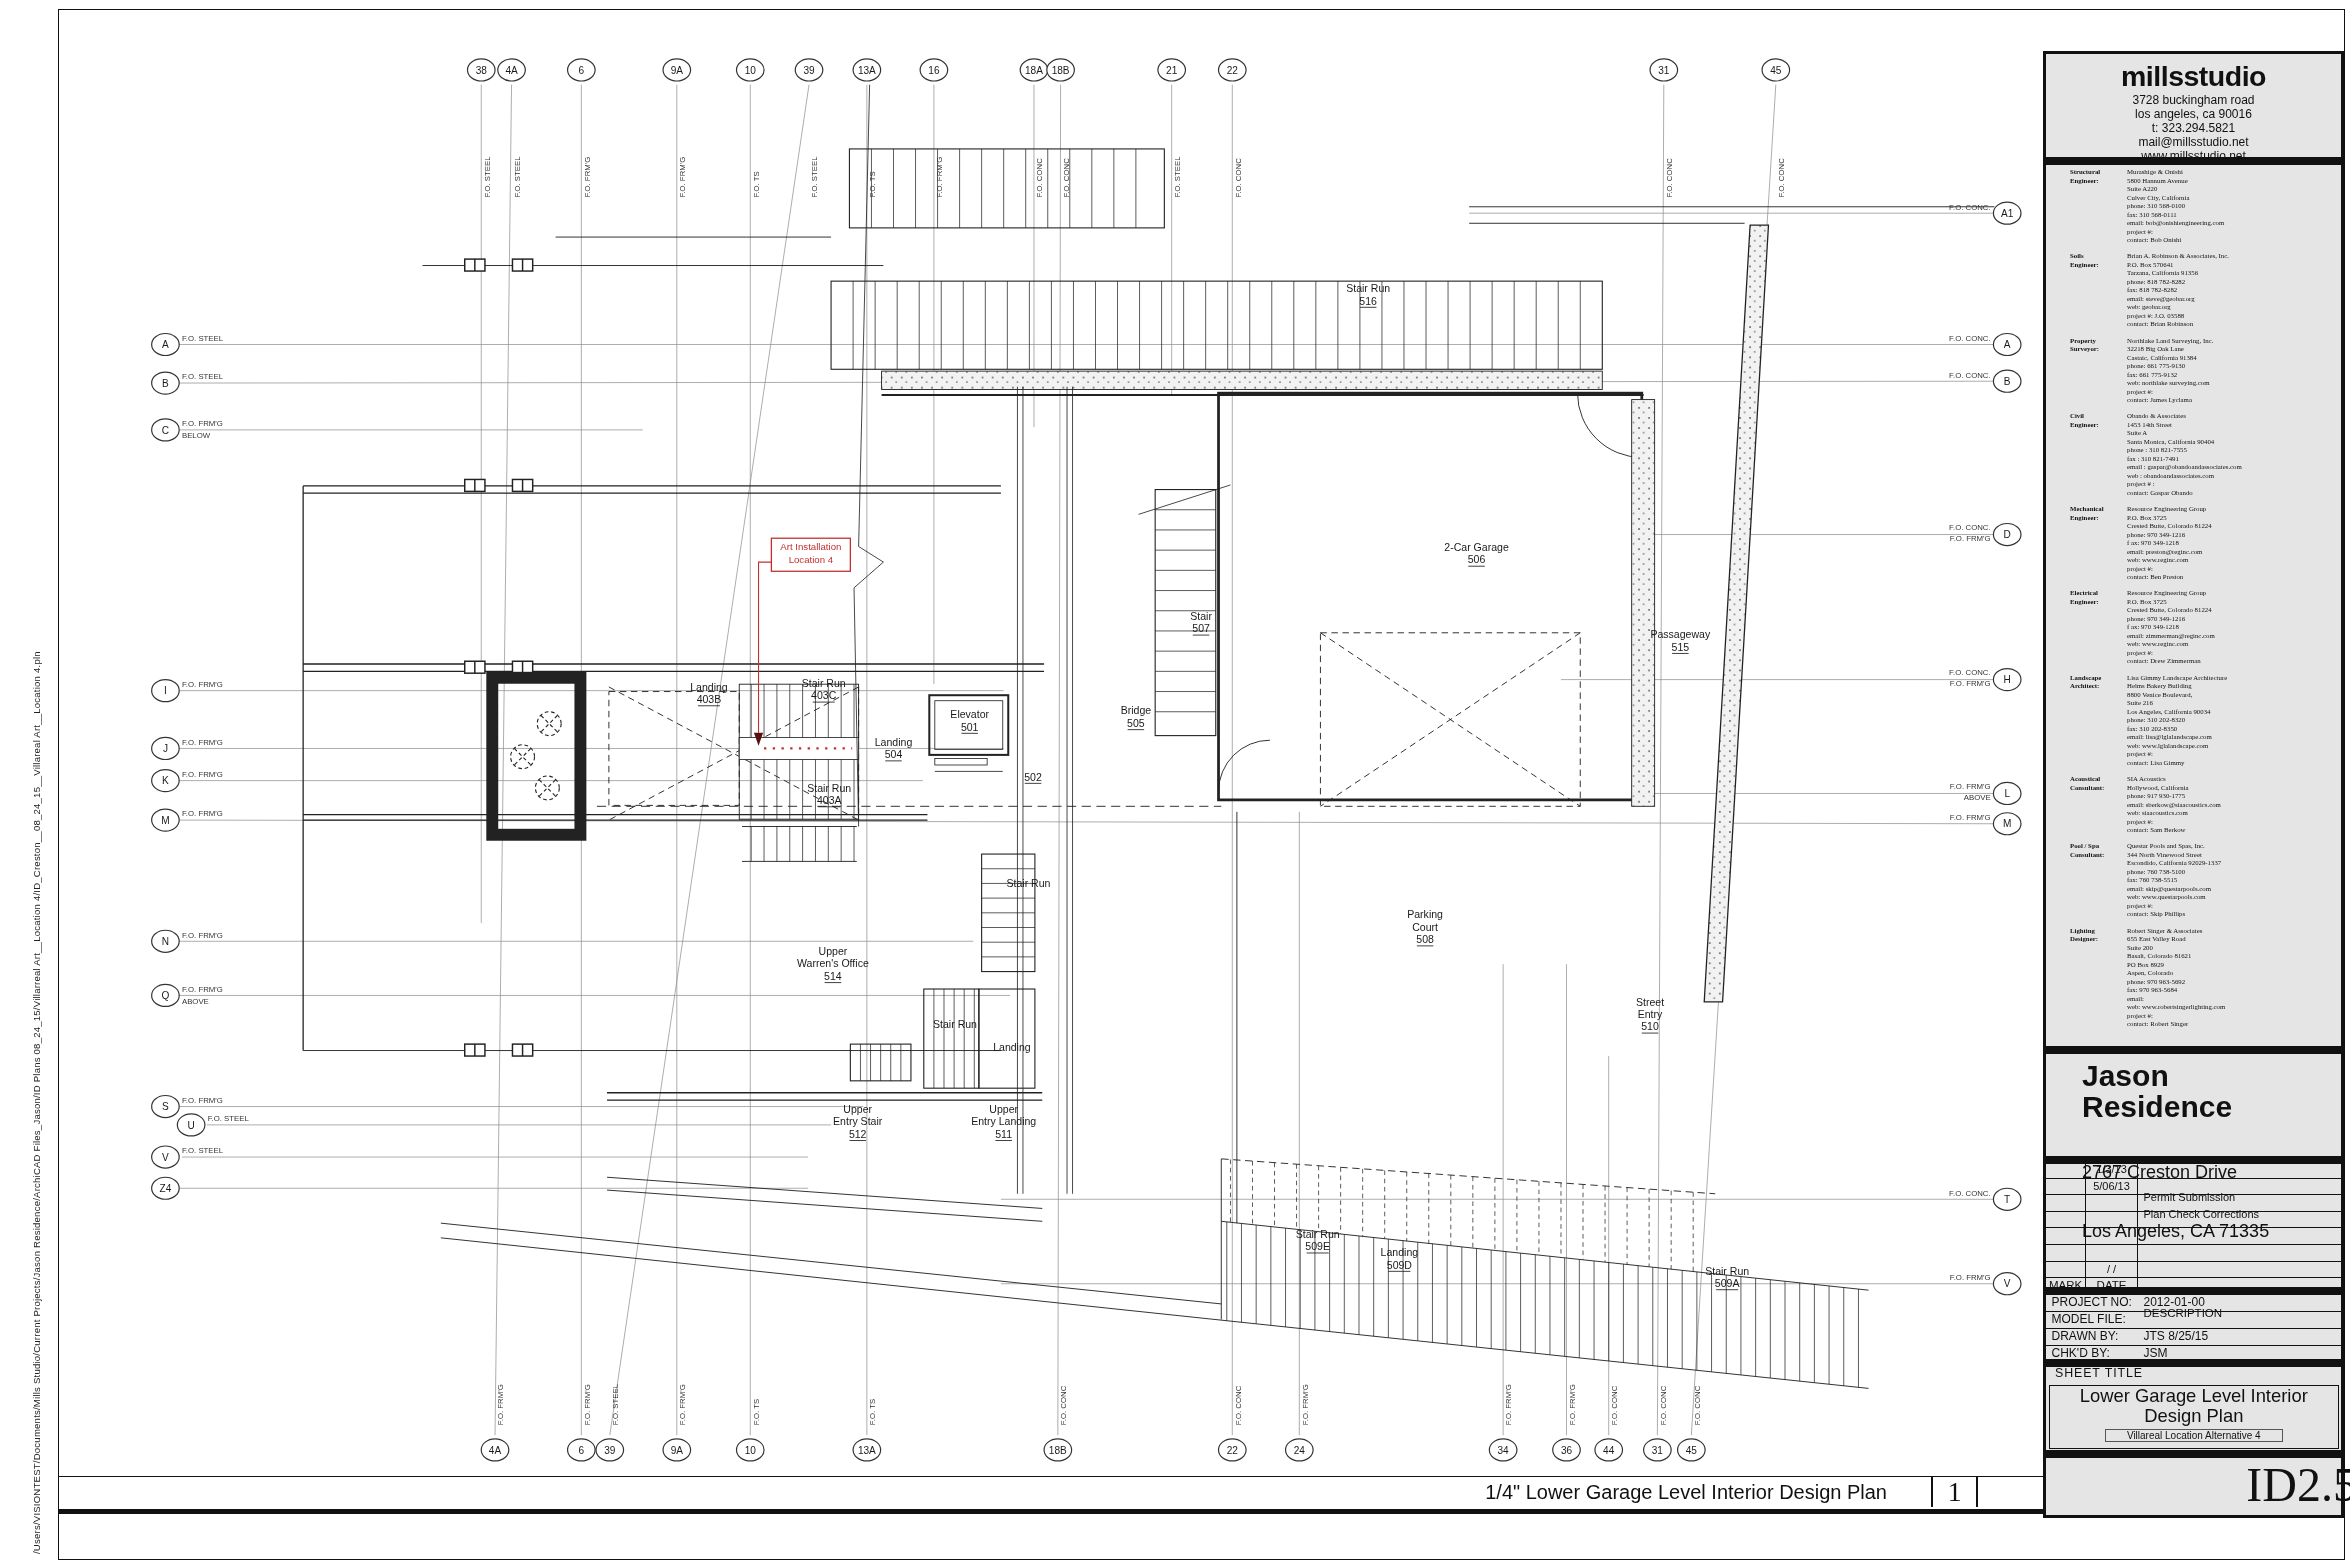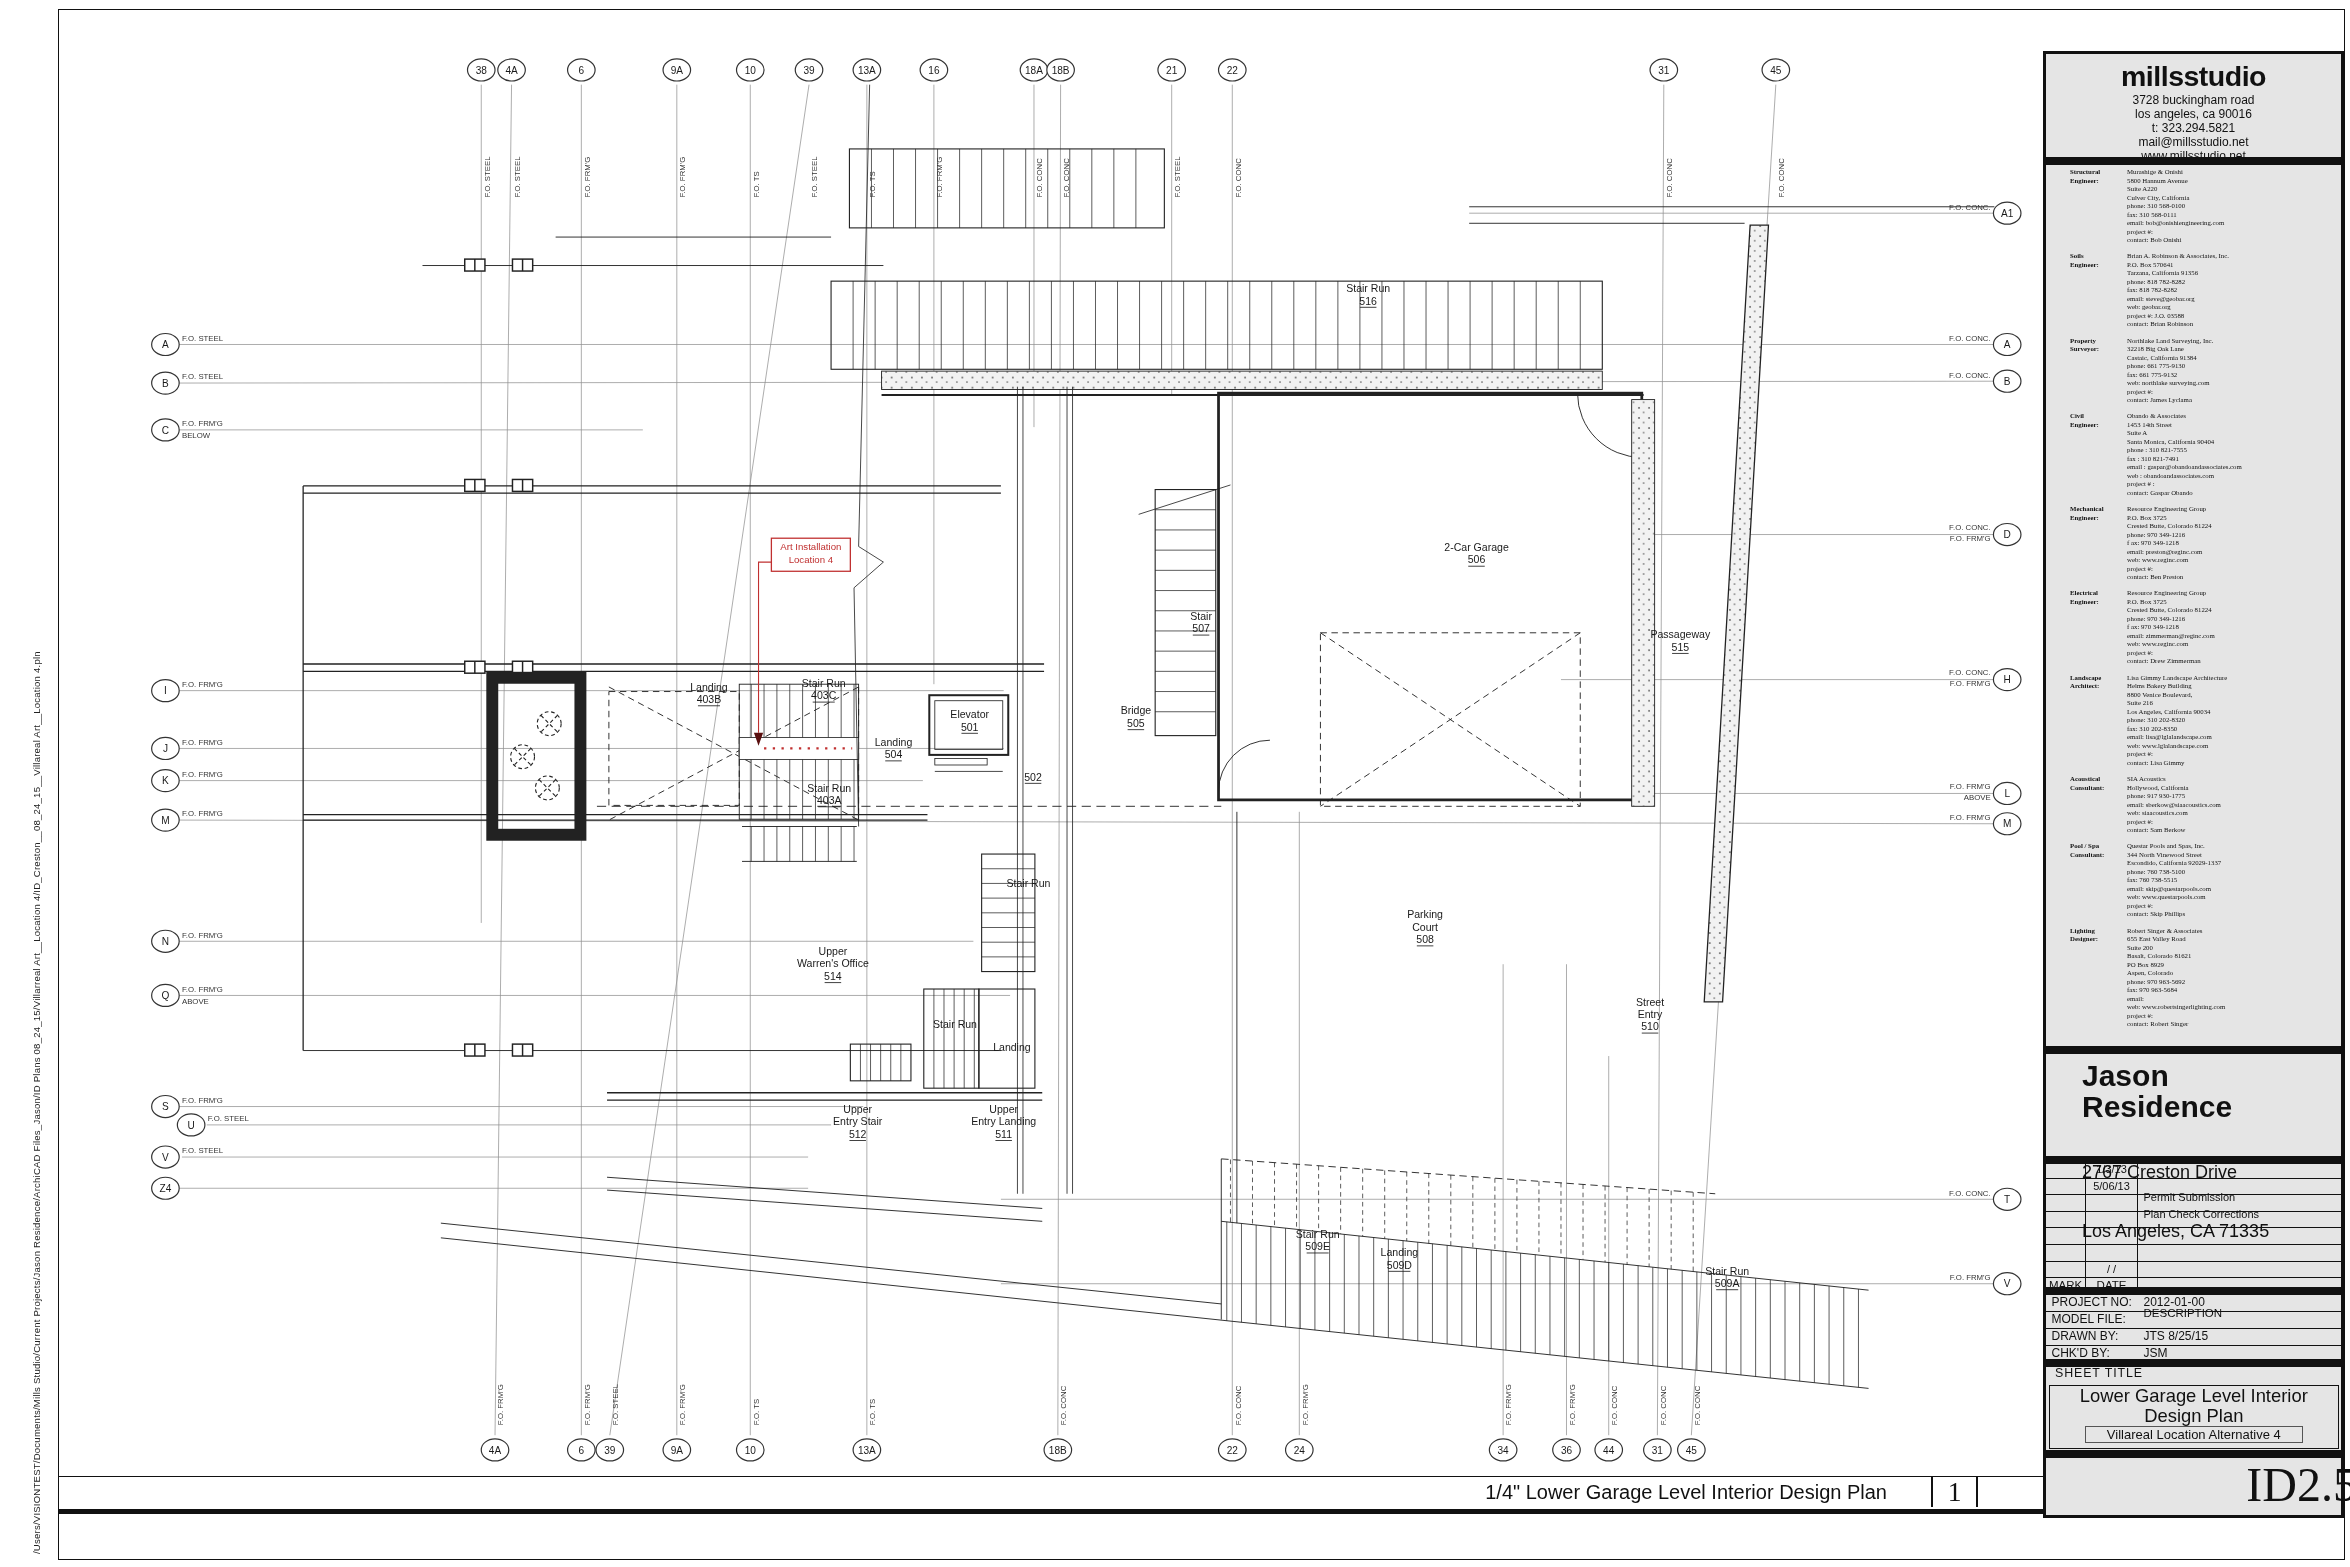--- a/index.html
+++ b/index.html
@@ -30,21 +30,21 @@
   .rev-mark{width:39px;border-right:0.9px solid #111;text-align:center;}
   .rev-date{width:51px;border-right:0.9px solid #111;text-align:center;}
   .rev-desc{flex:1;padding-left:5.5px;margin-top:28px;}
   .rev-head{font-size:11.5px;}
   .tb-info{position:absolute;left:0;top:1241px;width:100%;}
   .info-row{display:flex;height:16px;border-bottom:0.9px solid #111;font-size:12px;line-height:14.7px;padding-left:5.5px;}
   .info-label{width:92px;}
   .tb-sheettitlehdr{position:absolute;left:0;top:1312px;width:100%;height:18.4px;font-size:12.4px;padding-left:9px;box-sizing:border-box;letter-spacing:0.9px;}
   .tb-sheettitle{position:absolute;left:2.8px;top:1331px;width:288px;height:62px;border:1.8px solid #111;text-align:center;}
   .st-line{font-size:18.4px;line-height:20px;}
-  .st-sub{display:inline-block;font-size:13px;border:0.9px solid #555;padding:0 21px;margin-top:0;}
+  .st-sub{display:inline-block;font-size:10px;border:0.9px solid #555;padding:0 21px;margin-top:0;}
   .tb-sheetnum{position:absolute;left:0;top:1403px;width:100%;text-align:right;font-family:"Liberation Serif",serif;font-size:48px;line-height:55px;margin-left:16px;}
 </style>
 </head>
 <body>
 
 <div class="sheet">
 
   <div class="filepath">/Users/VISIONTEST/Documents/Mills Studio/Current Projects/Jason Residence/ArchiCAD Files_Jason/ID Plans 08_24_15/Villarreal Art__Location 4/ID_Creston__08_24_15__Villareal Art__Location 4.pln</div>
   <div class="sheet-border"></div>
 

